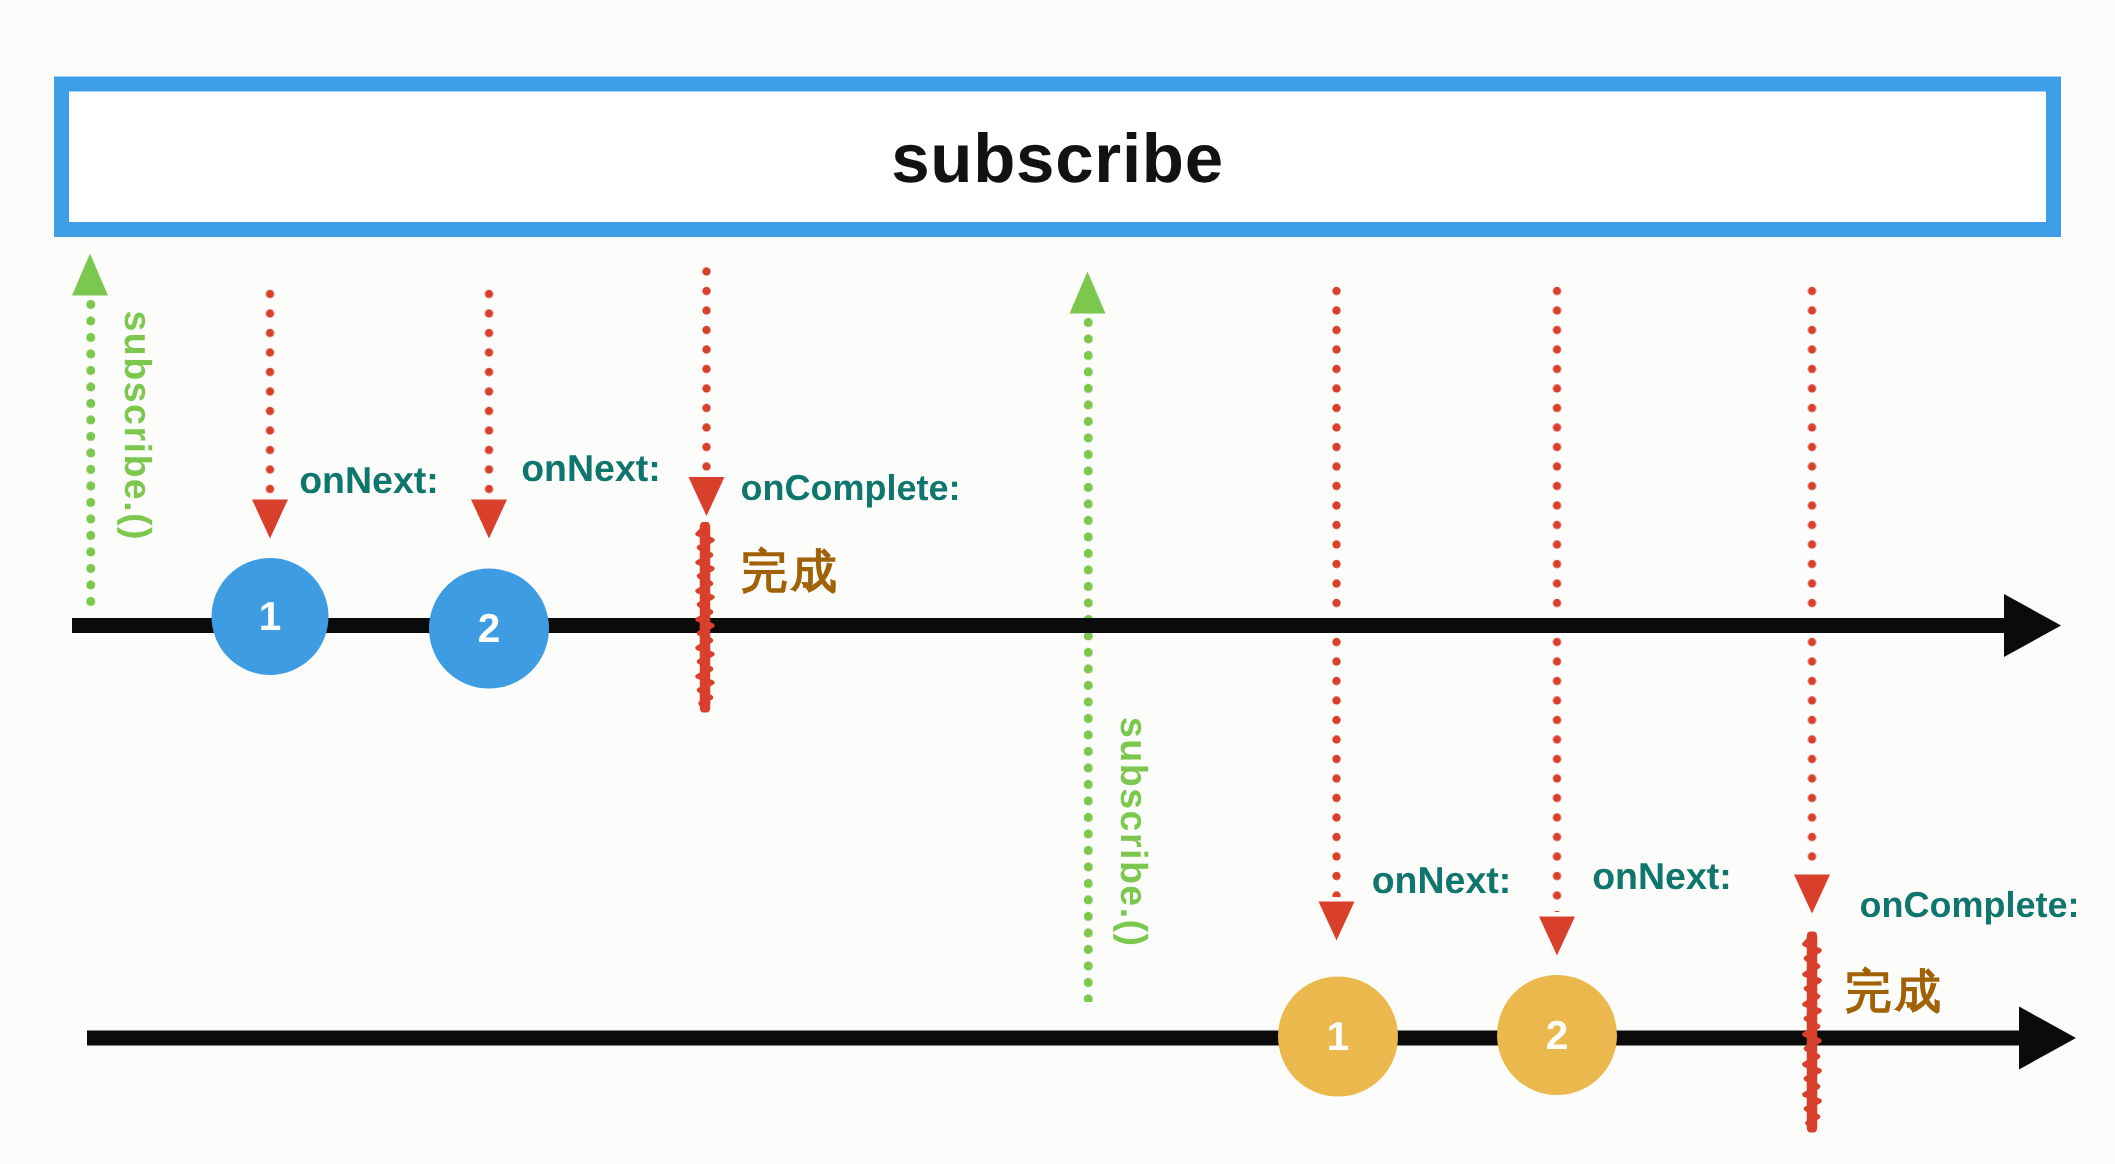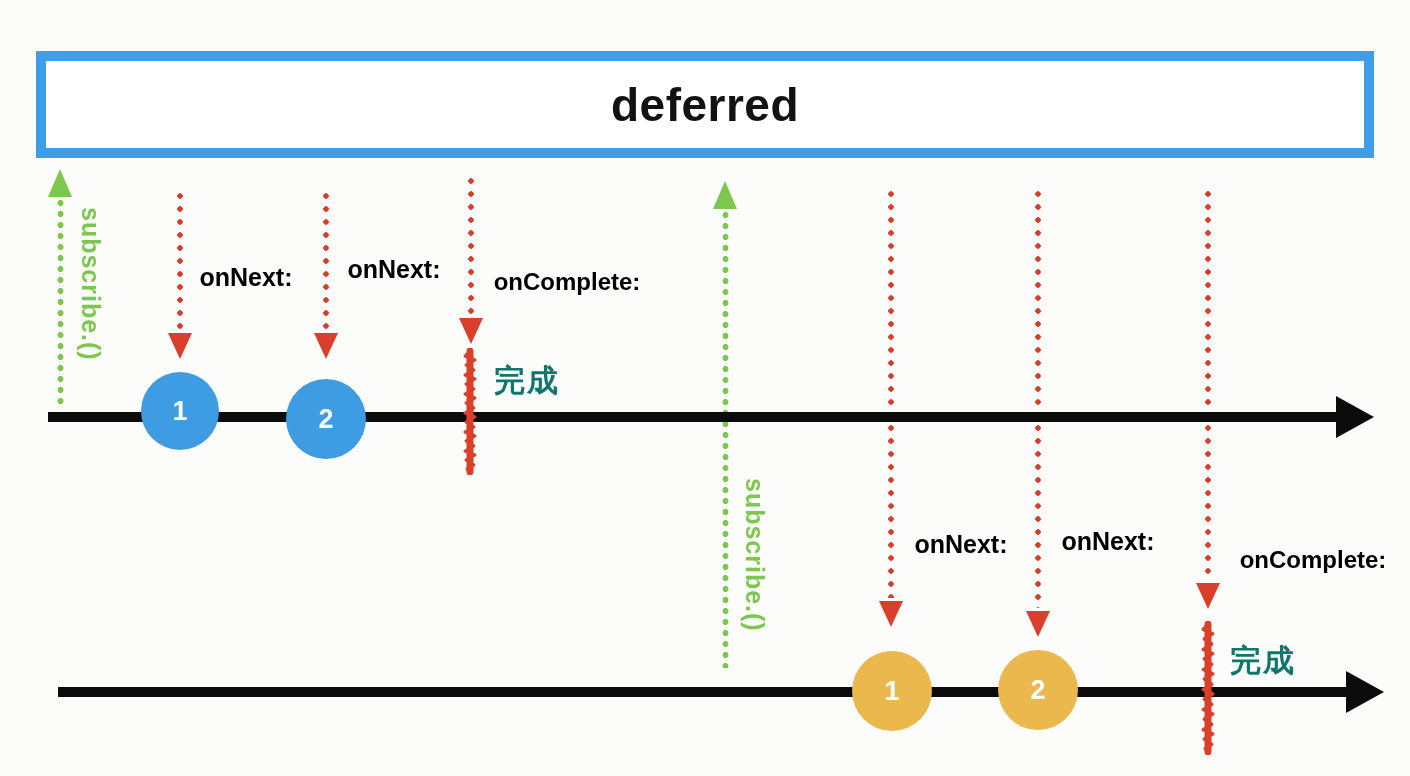--- a/index.html
+++ b/index.html
@@ -55,40 +55,40 @@
     z-index:4;
   }
   .marble.blue   { background:#3e9ce2; }
   .marble.orange { background:#ebb84d; }
 
   
   .lbl {
     position:absolute; transform:translate(-50%,-50%);
     white-space:nowrap; font-weight:700; z-index:5;
   }
-  .lbl.red   { color:#000000; font-size:25px; }
+  .lbl.red   { color:#0f766e; font-size:25px;margin-top:44px; }
   .lbl.red.big { font-size:24px; }
-  .lbl.done  { color:#0f766e; font-size:31px; letter-spacing:2px; }
+  .lbl.done  { color:#a16207; font-size:31px; letter-spacing:2px; }
 
   .v-label {
     position:absolute;
     writing-mode:vertical-rl; text-orientation:sideways;
     font-weight:700; font-size:25px; color:#7cc84e;
     letter-spacing:1px; z-index:5;
   }
 
   .squiggle { position:absolute; z-index:6; }
 </style>
 </head>
 <body>
 
 <div class="stage">
 
   <div class="deferred-box">
-    <span class="deferred-title">deferred</span>
+    <span class="deferred-title">subscribe</span>
   </div>
 
   <div class="tri up-green" style="left:48px; top:169px;"></div>
   <div class="dots green" style="left:57px; top:198px; height:208px;"></div>
   <div class="v-label" style="left:76px; top:207px; height:162px;">subscribe.()</div>
 
   <div class="dots red" style="left:177px; top:190px; height:142px;"></div>
   <div class="tri down-red" style="left:168px; top:333px;"></div>
   <div class="lbl red" style="left:246px; top:277px;">onNext:</div>
 

